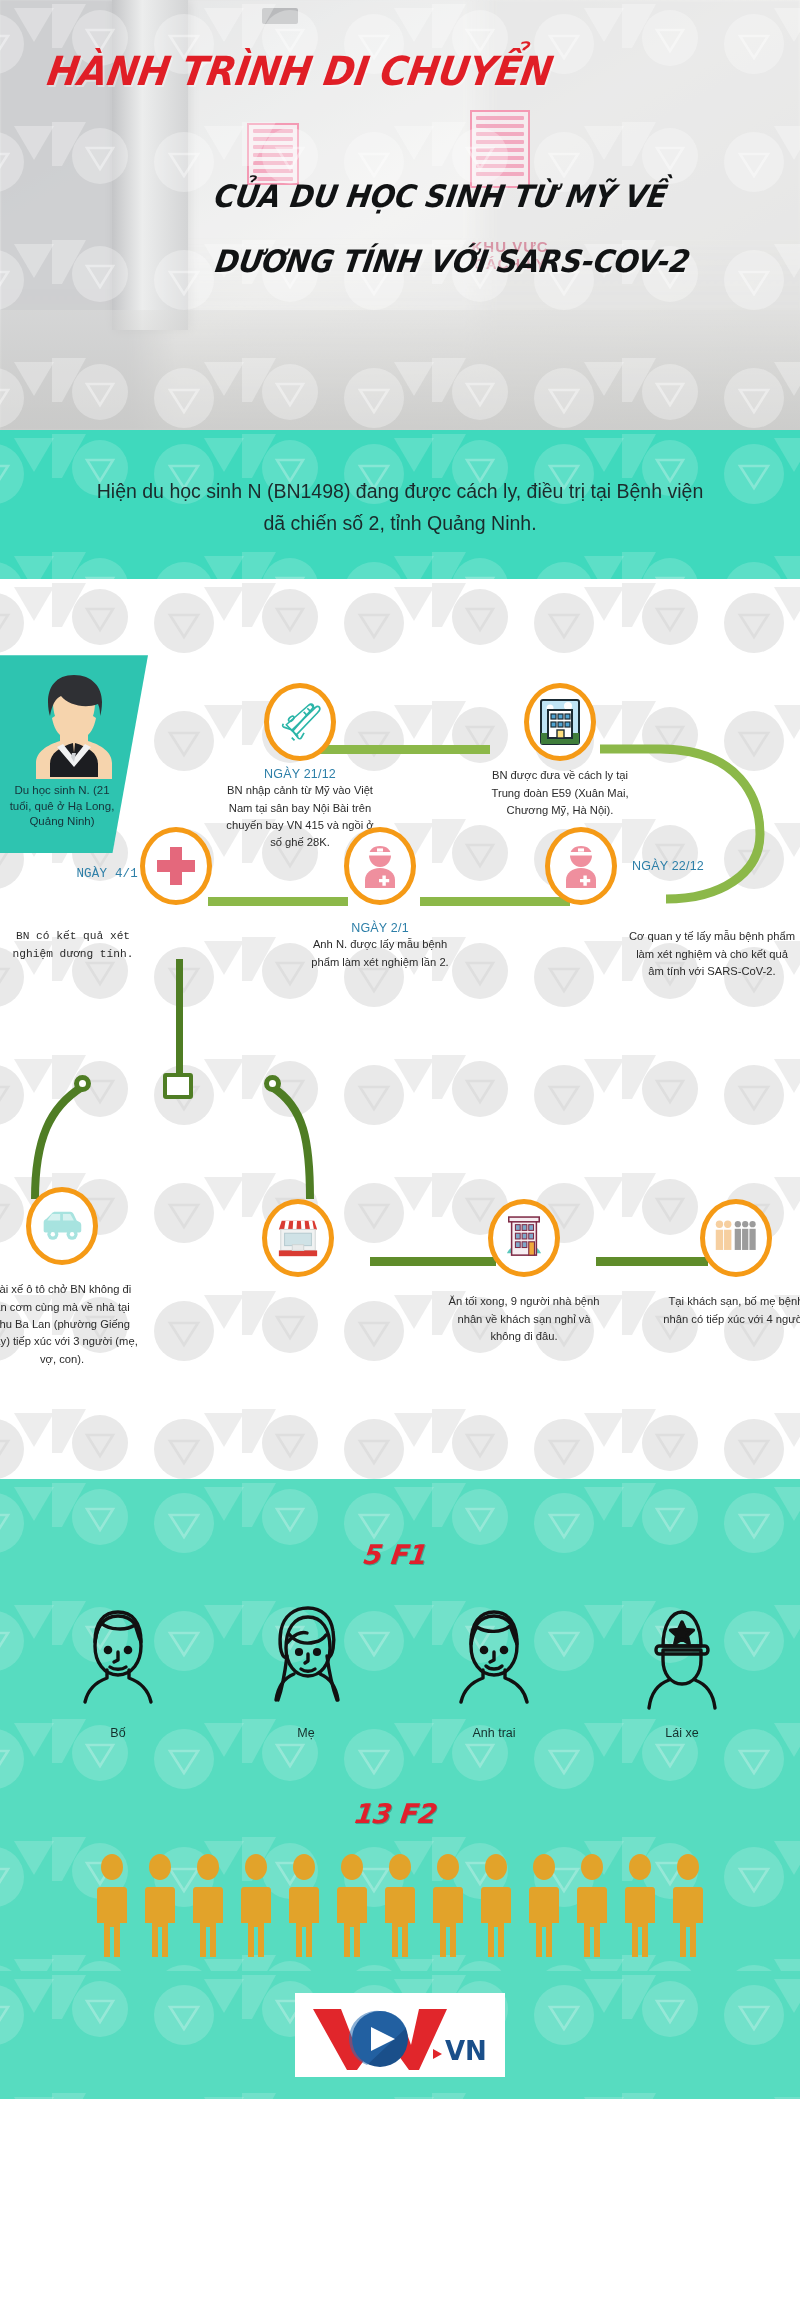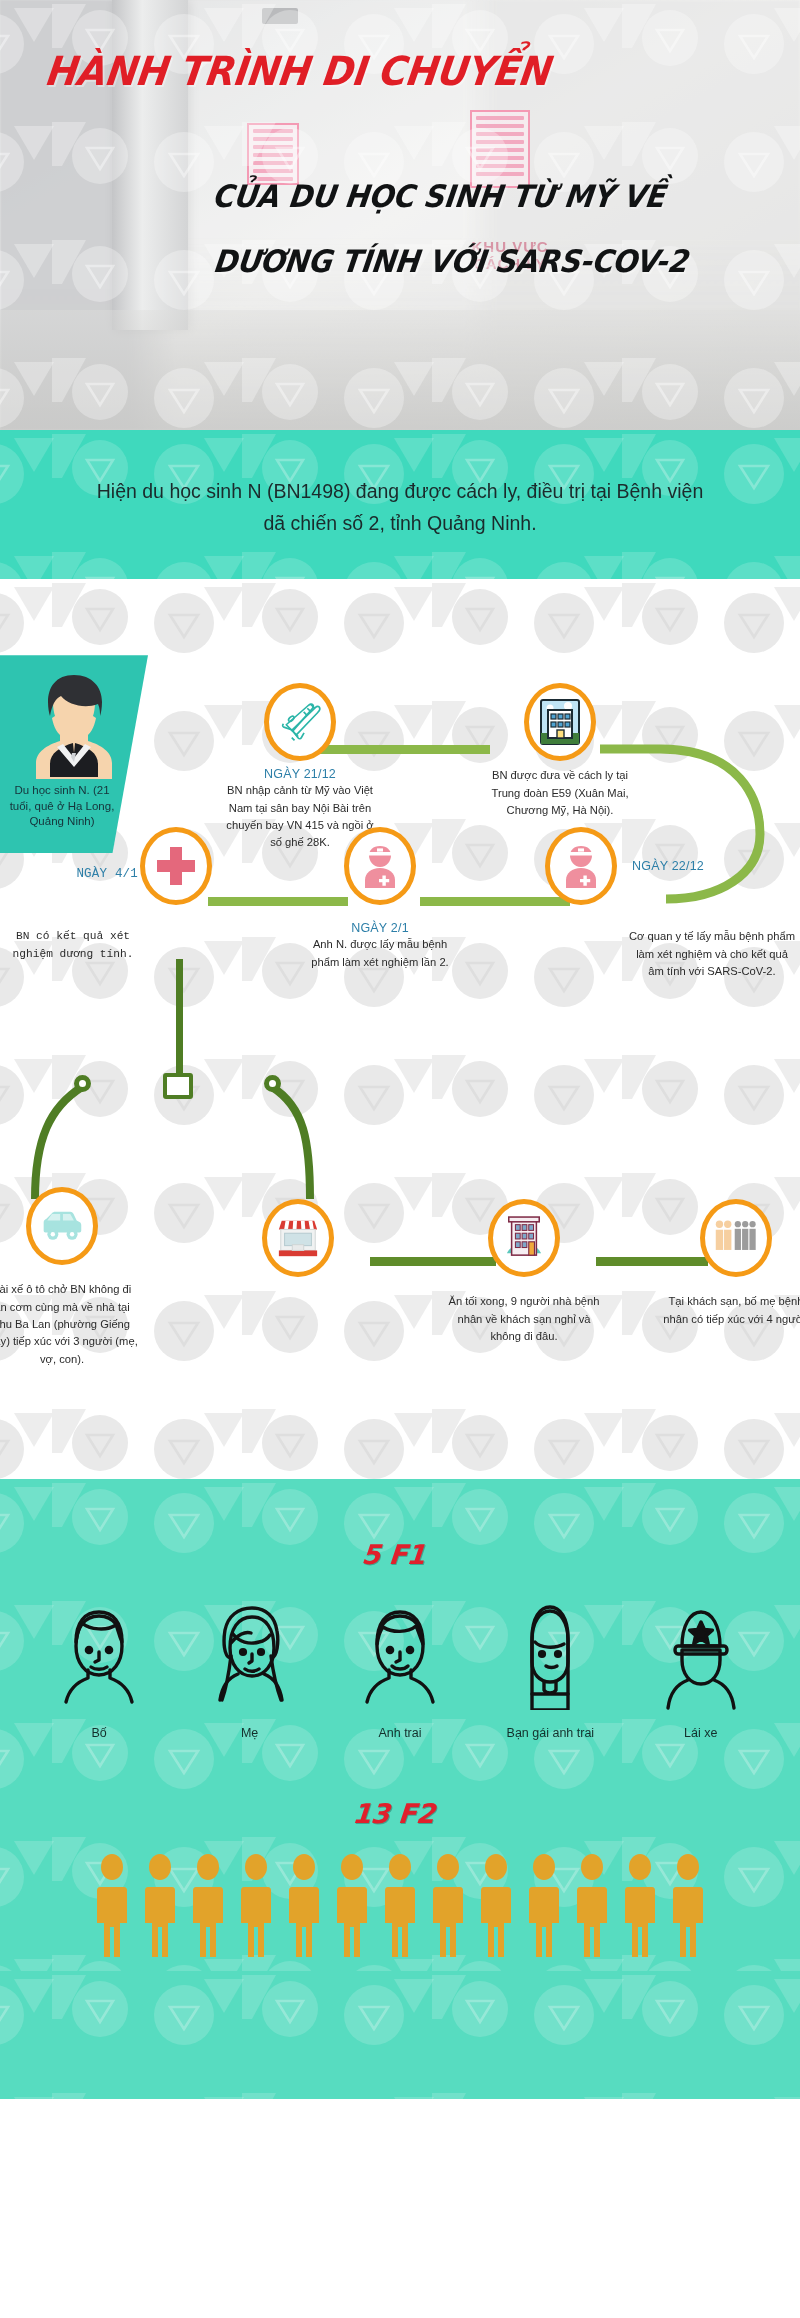--- a/index.html
+++ b/index.html
@@ -1425,35 +1425,20 @@
             <path d="M28 72v8c-11 4-19 11-22 24M50 72v8c11 4 19 11 22 24"></path>
             <circle cx="29" cy="52" r="2.6" fill="#111"></circle>
               <circle cx="49" cy="52" r="2.6" fill="#111"></circle>
             <path d="M39 54v8l-4 2"></path>
             <path d="M31 68c4 4 12 4 16 0"></path>
           </g>
         </svg>
         <div class="f1-label">Anh trai</div>
       </div>
 
-      <div class="f1-item">
-        <svg width="78" height="112" viewBox="0 0 78 112">
-          <g fill="none" stroke="#111" stroke-width="3.4" stroke-linecap="round" stroke-linejoin="round">
-            <path d="M21 42c0-18 8-29 18-29s18 11 18 29v22c0 12-8 20-18 20s-18-8-18-20z"></path>
-            <path d="M24 44c5 6 20 7 29 2"></path>
-            <path d="M21 40c0-20 8-31 18-31s18 11 18 31v56M21 40v56"></path>
-            <path d="M21 96h36v16H21z"></path>
-            <path d="M33 84v8c2 4 10 4 12 0v-8"></path>
-            <circle cx="31" cy="56" r="2.4" fill="#111"></circle>
-              <circle cx="47" cy="56" r="2.4" fill="#111"></circle>
-            <path d="M35 68c3 2 8 2 11 0"></path>
-          </g>
-        </svg>
-        <div class="f1-label">Bạn gái anh trai</div>
-      </div>
 
       <div class="f1-item">
         <svg width="78" height="112" viewBox="0 0 78 112">
           <g fill="none" stroke="#111" stroke-width="3.4" stroke-linecap="round" stroke-linejoin="round">
             <path d="M20 52v10c0 14 8 24 19 24s19-10 19-24V52z"></path>
             <path d="M20 48c0-20 8-34 19-34s19 14 19 34z"></path>
             <path d="M16 48h46c2 0 3 2 3 4s-1 4-3 4H16c-2 0-3-2-3-4s1-4 3-4z"></path>
             <path d="M26 82c-11 4-18 12-20 28M52 82c11 4 18 12 20 28"></path>
             <path d="M39 24l3.4 7.4 8 .8-6 5.4 1.8 8L39 41l-7.2 4.6 1.8-8-6-5.4 8-.8z" fill="#111"></path>
           </g>
@@ -1616,15 +1601,26 @@
           <svg viewBox="0 0 190 118" xmlns="http://www.w3.org/2000/svg">
             <circle cx="34" cy="64" r="30" fill="#ffffff" opacity="0.16"></circle>
             <path d="M20 56h28l-14 22z" fill="none" stroke="#ffffff" stroke-width="2.6" opacity="0.26"></path>
             <path d="M54 28h40l-20 34z" fill="#ffffff" opacity="0.16"></path>
             <path d="M92 24h34l-24 44h-10z" fill="#ffffff" opacity="0.16"></path>
             <circle cx="140" cy="58" r="28" fill="#ffffff" opacity="0.16"></circle>
             <path d="M127 50h26l-13 21z" fill="none" stroke="#ffffff" stroke-width="2.6" opacity="0.26"></path>
           </svg>
         </div>
       </div>
+    <div class="logo-box">
+      <svg width="186" height="76" viewBox="0 0 186 76">
+        <path d="M6 12h28l14 36 6-17 9 24-13 18h-10z" fill="#e1262b"></path>
+        <path d="M112 12h28l-28 61h-10l-13-18 9-24 6 17z" fill="#e1262b"></path>
+        <circle cx="73" cy="42" r="28" fill="#1a4f8a"></circle>
+        <path d="M73 14a28 28 0 0 1 26 17L60 68a28 28 0 0 1 13-54z" fill="#2a6fb5" opacity=".55"></path>
+        <path d="M64 30l24 12-24 12z" fill="#fff"></path>
+        <path d="M126 62l9-5-9-5z" fill="#e1262b"></path>
+        <text x="138" y="63" font-family="DejaVu Sans, sans-serif" font-size="26" font-weight="bold" fill="#1a4f8a">VN</text>
+      </svg>
+    </div>
   </footer>
 
 </div>
 
 </body></html>

